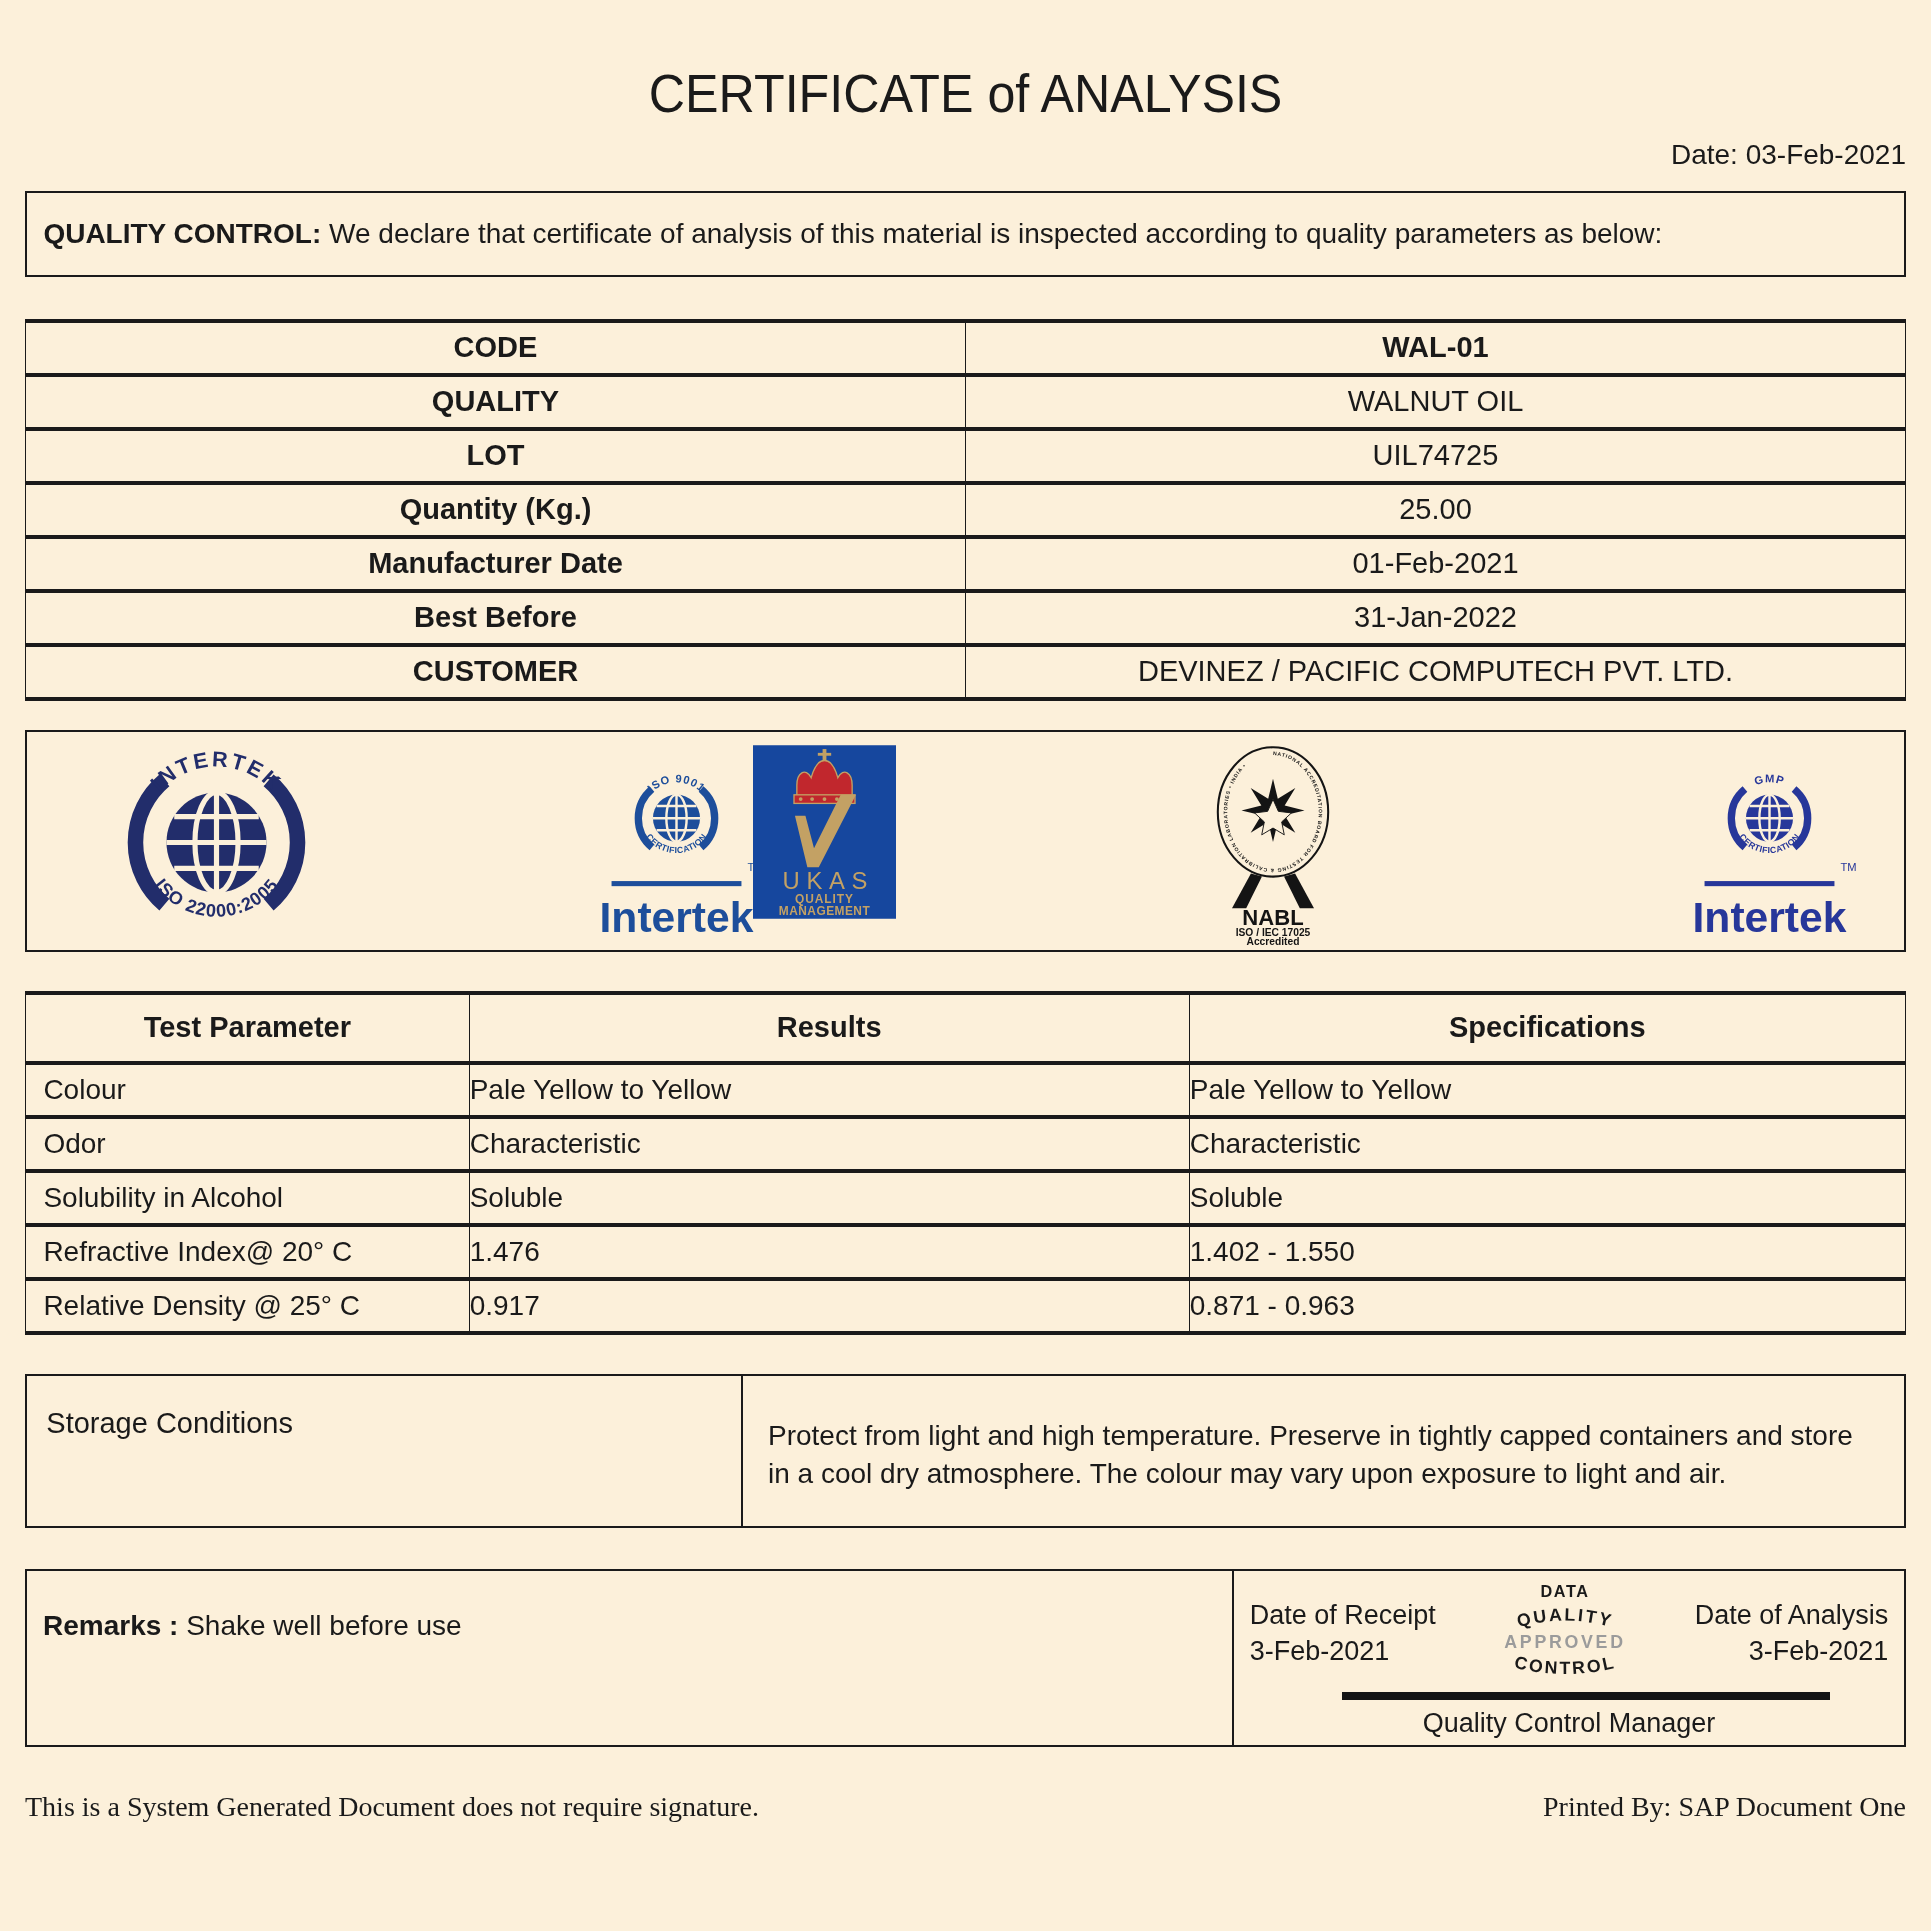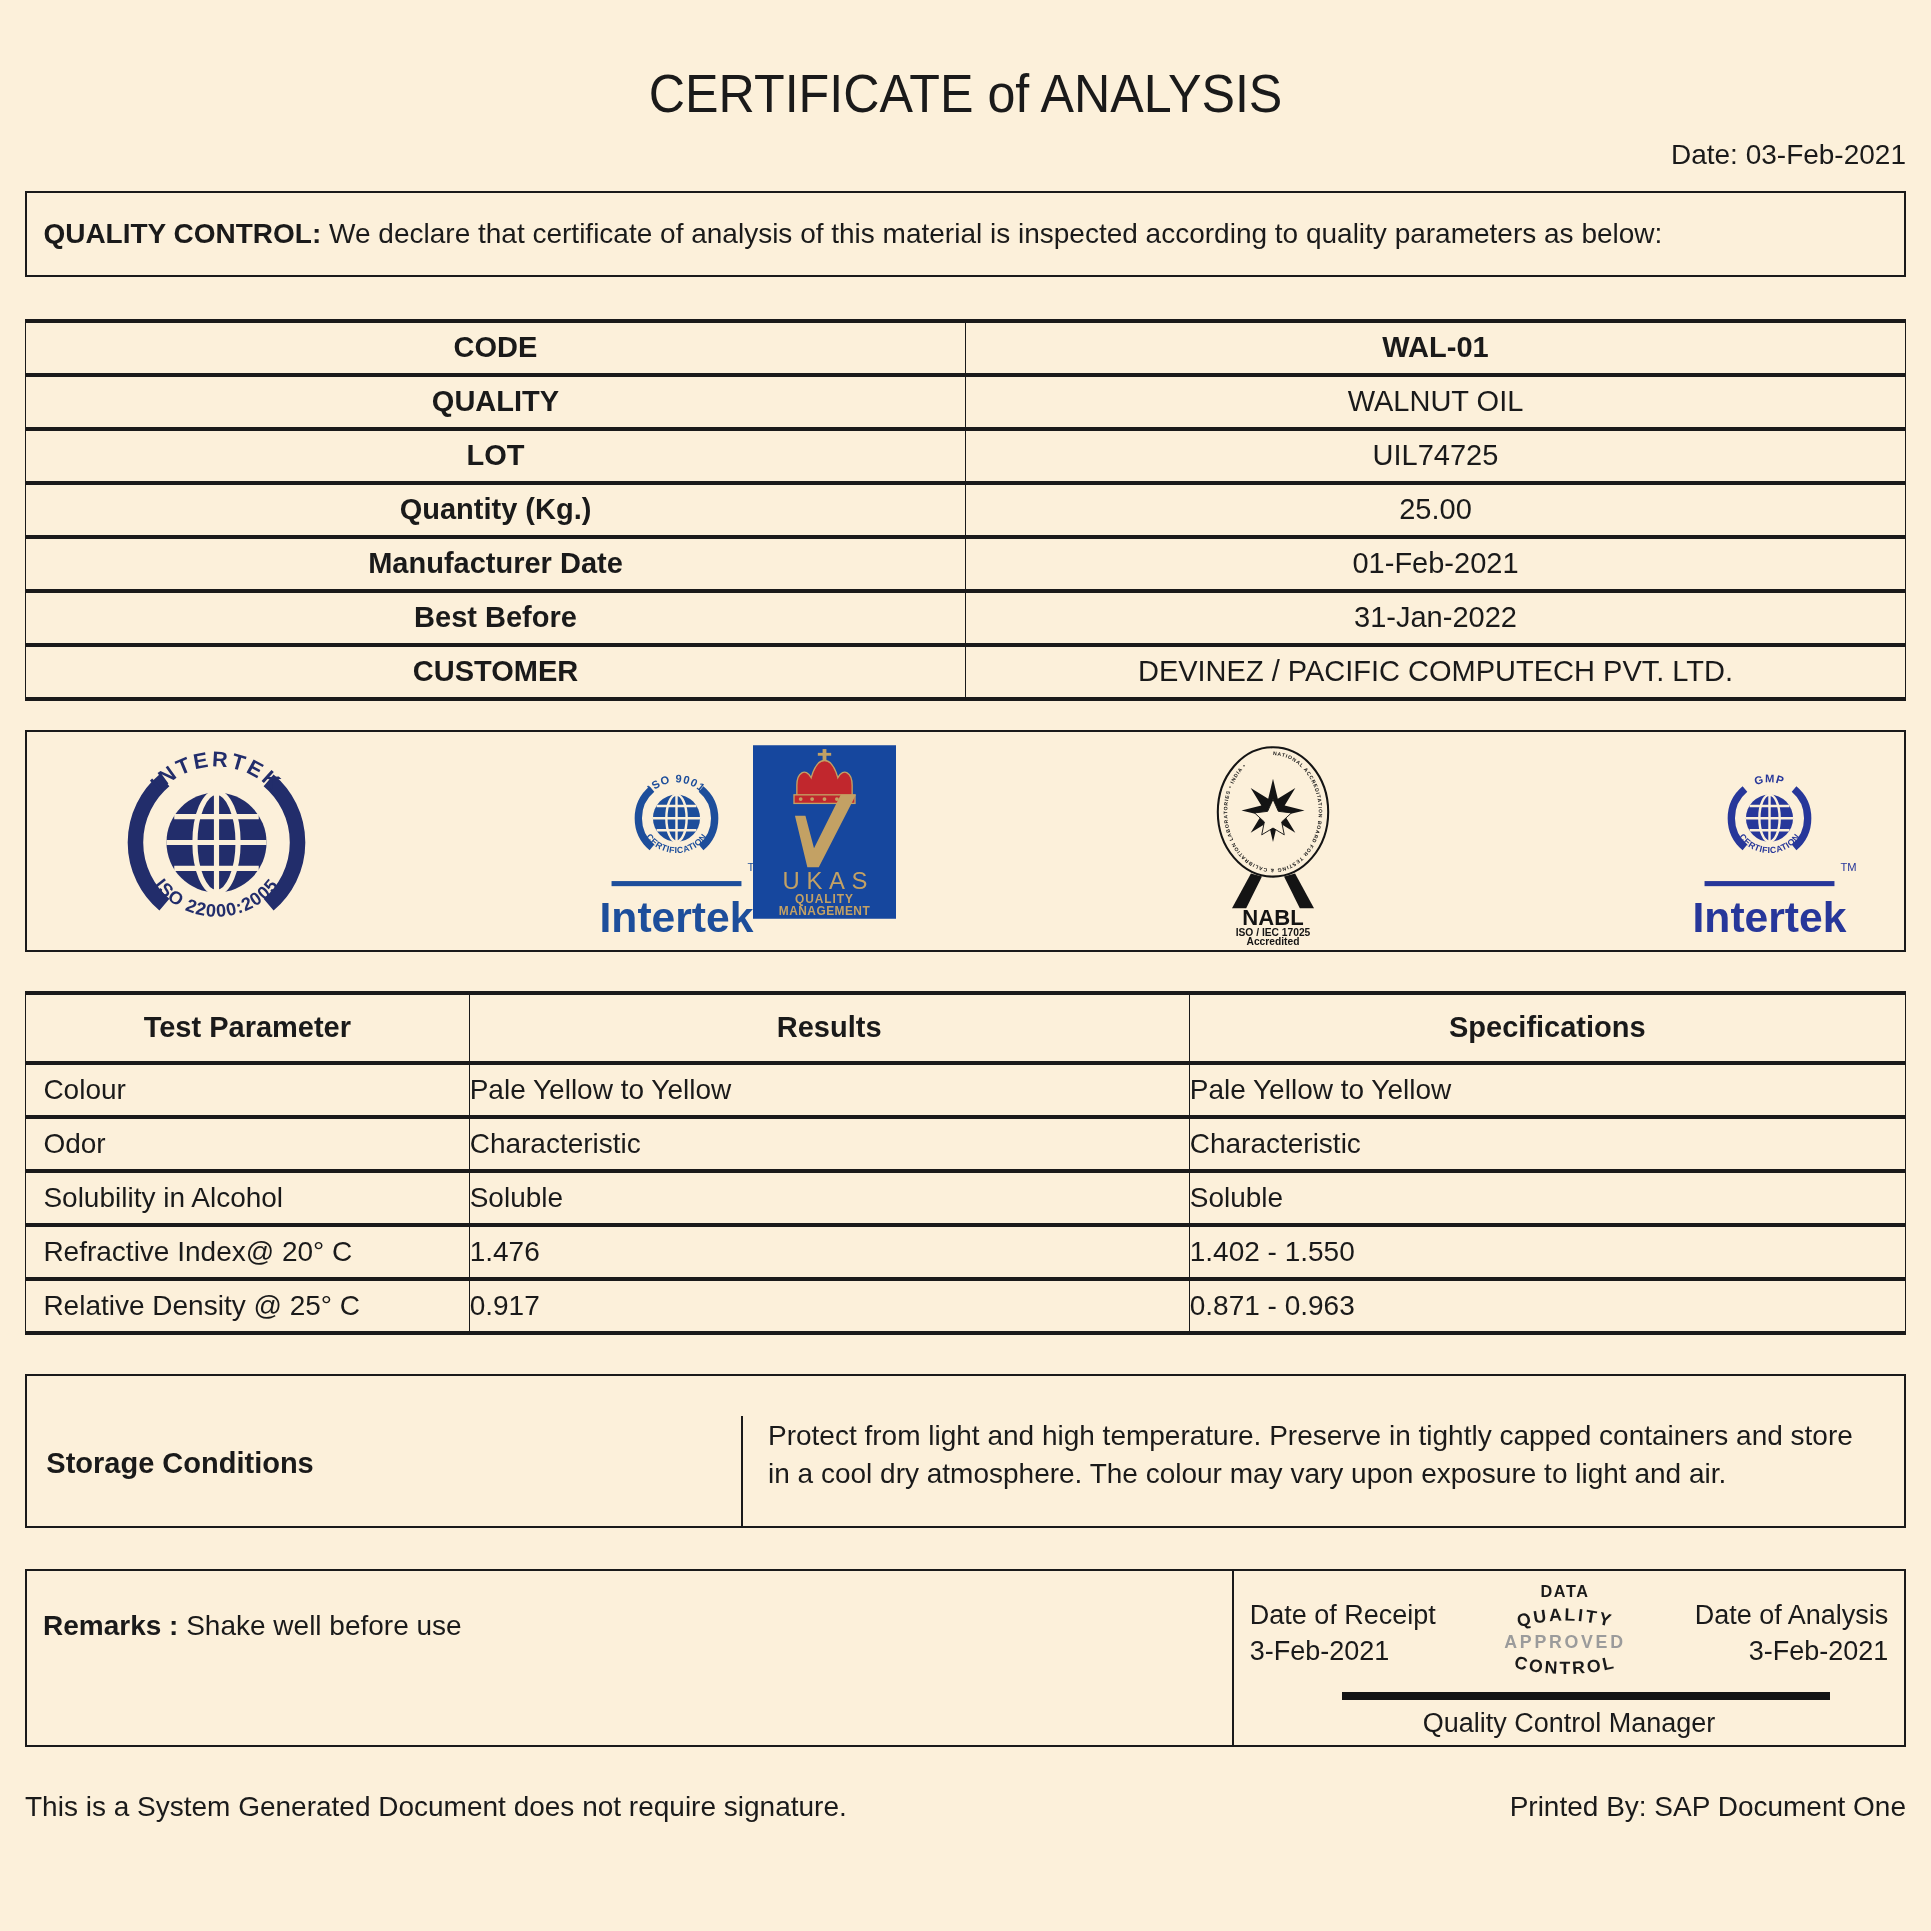--- a/index.html
+++ b/index.html
@@ -48,42 +48,42 @@
   .test-table .col-param { width:23.6%; }
   .test-table .col-res  { width:38.3%; }
   .test-table .col-spec { width:38.1%; }
 
   .storage-box {
     margin-top:39px; border:2.9px solid #1a1a1a;
     min-height:154px; display:flex;
   }
   .storage-left {
     width:716px; border-right:2.9px solid #1a1a1a;
-    padding:31px 0 0 19.3px; font-size:29px; font-weight:bold;margin-top:40px;
+    padding:31px 0 0 19.3px; font-size:29px; font-weight:normal;
   }
   .storage-right { flex:1; padding:27px 46px 23px 25px; font-size:28px; line-height:1.38;margin-top:14px; }
 
   .remarks-box {
     margin-top:41px; border:2.9px solid #1a1a1a;
     height:178px; display:flex;
   }
   .remarks-left {
     width:1207px; border-right:2.9px solid #1a1a1a;
     padding:39px 0 0 16px; font-size:28px;
   }
   .remarks-left .b { font-weight:bold; }
   .remarks-right { flex:1; padding-top:5.8px; }
   .sign-row { display:flex; align-items:center; justify-content:center; gap:13.5px; }
   .date-block { font-size:27px; line-height:1.0; }
   .date-block .dlabel { margin-bottom:8.7px; }
   .date-block.right-al { text-align:right; }
   .sig-line { height:7.7px; width:488px; background:#141414; margin:1.9px 0 7.7px 108px; }
   .signatory { text-align:center; font-size:27px; }
 
-  .footer { margin-top:44px; display:flex; justify-content:space-between; font-size:28px; }
+  .footer { margin-top:44px; display:flex; justify-content:space-between; font-size:28px;font-family:Liberation Serif, serif; }
 
   svg text { font-family:"Liberation Sans", sans-serif; }
 </style>
 </head>
 <body>
 
 <div class="page">
 
   <div class="title-wrap">
     <span class="title">CERTIFICATE of ANALYSIS</span>

